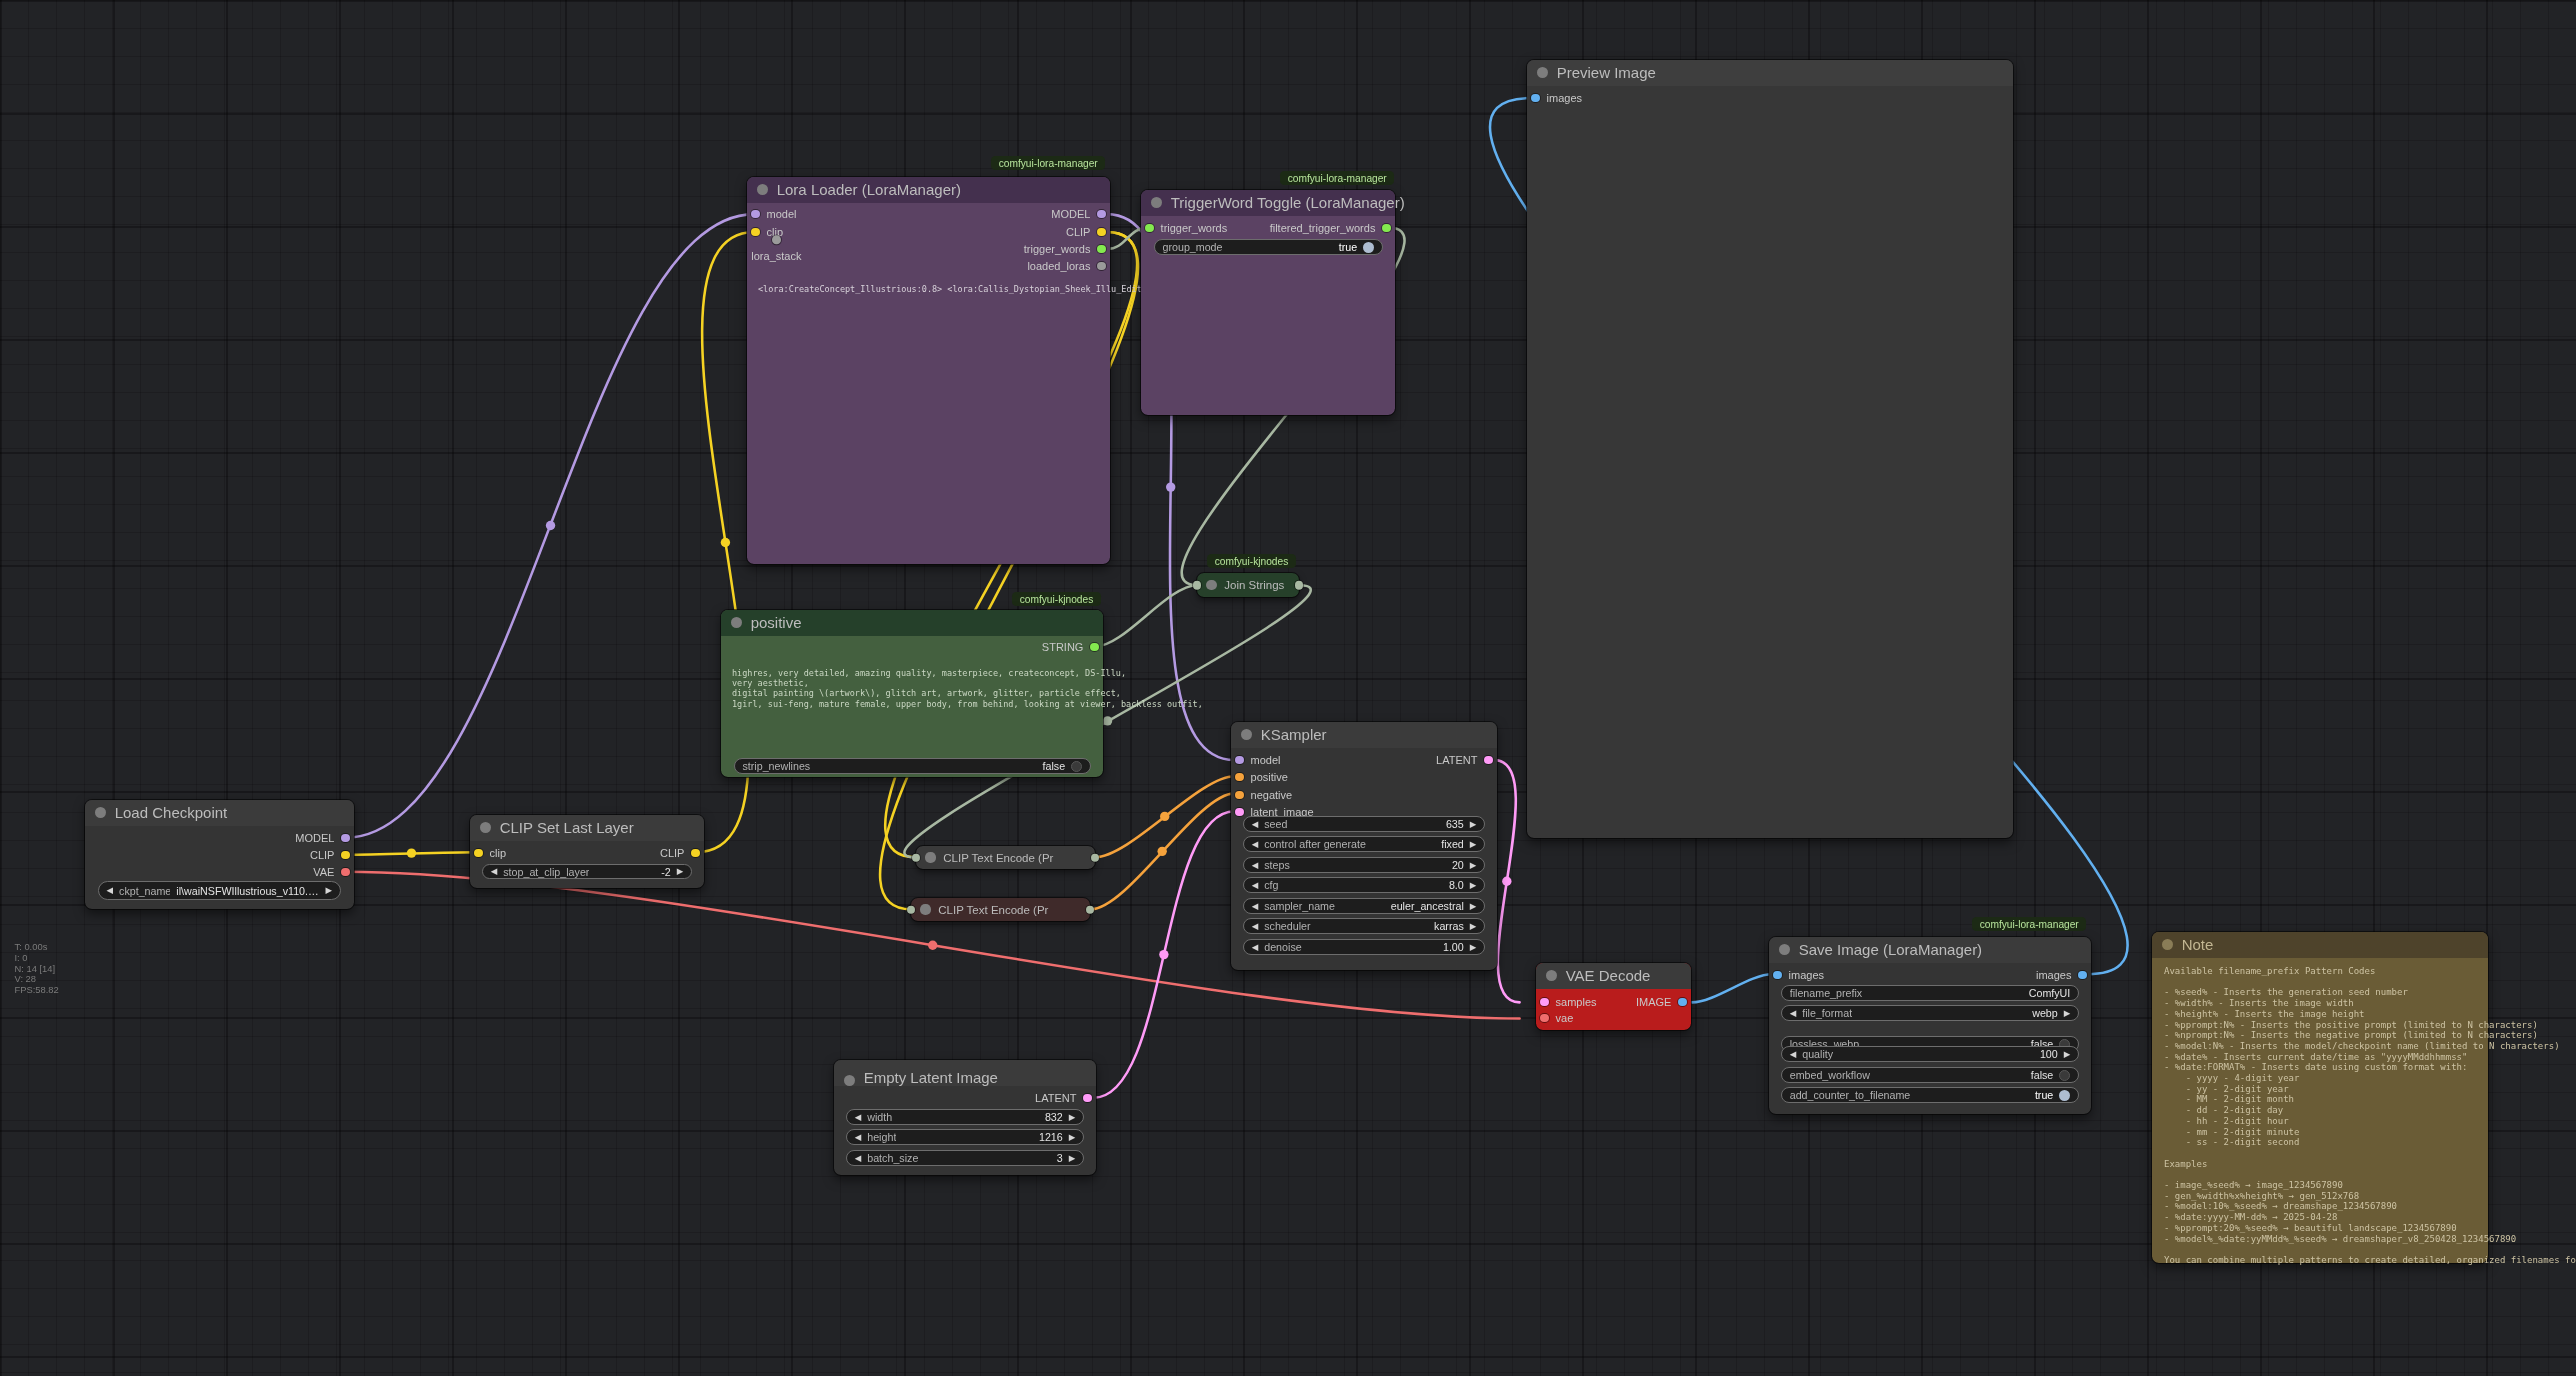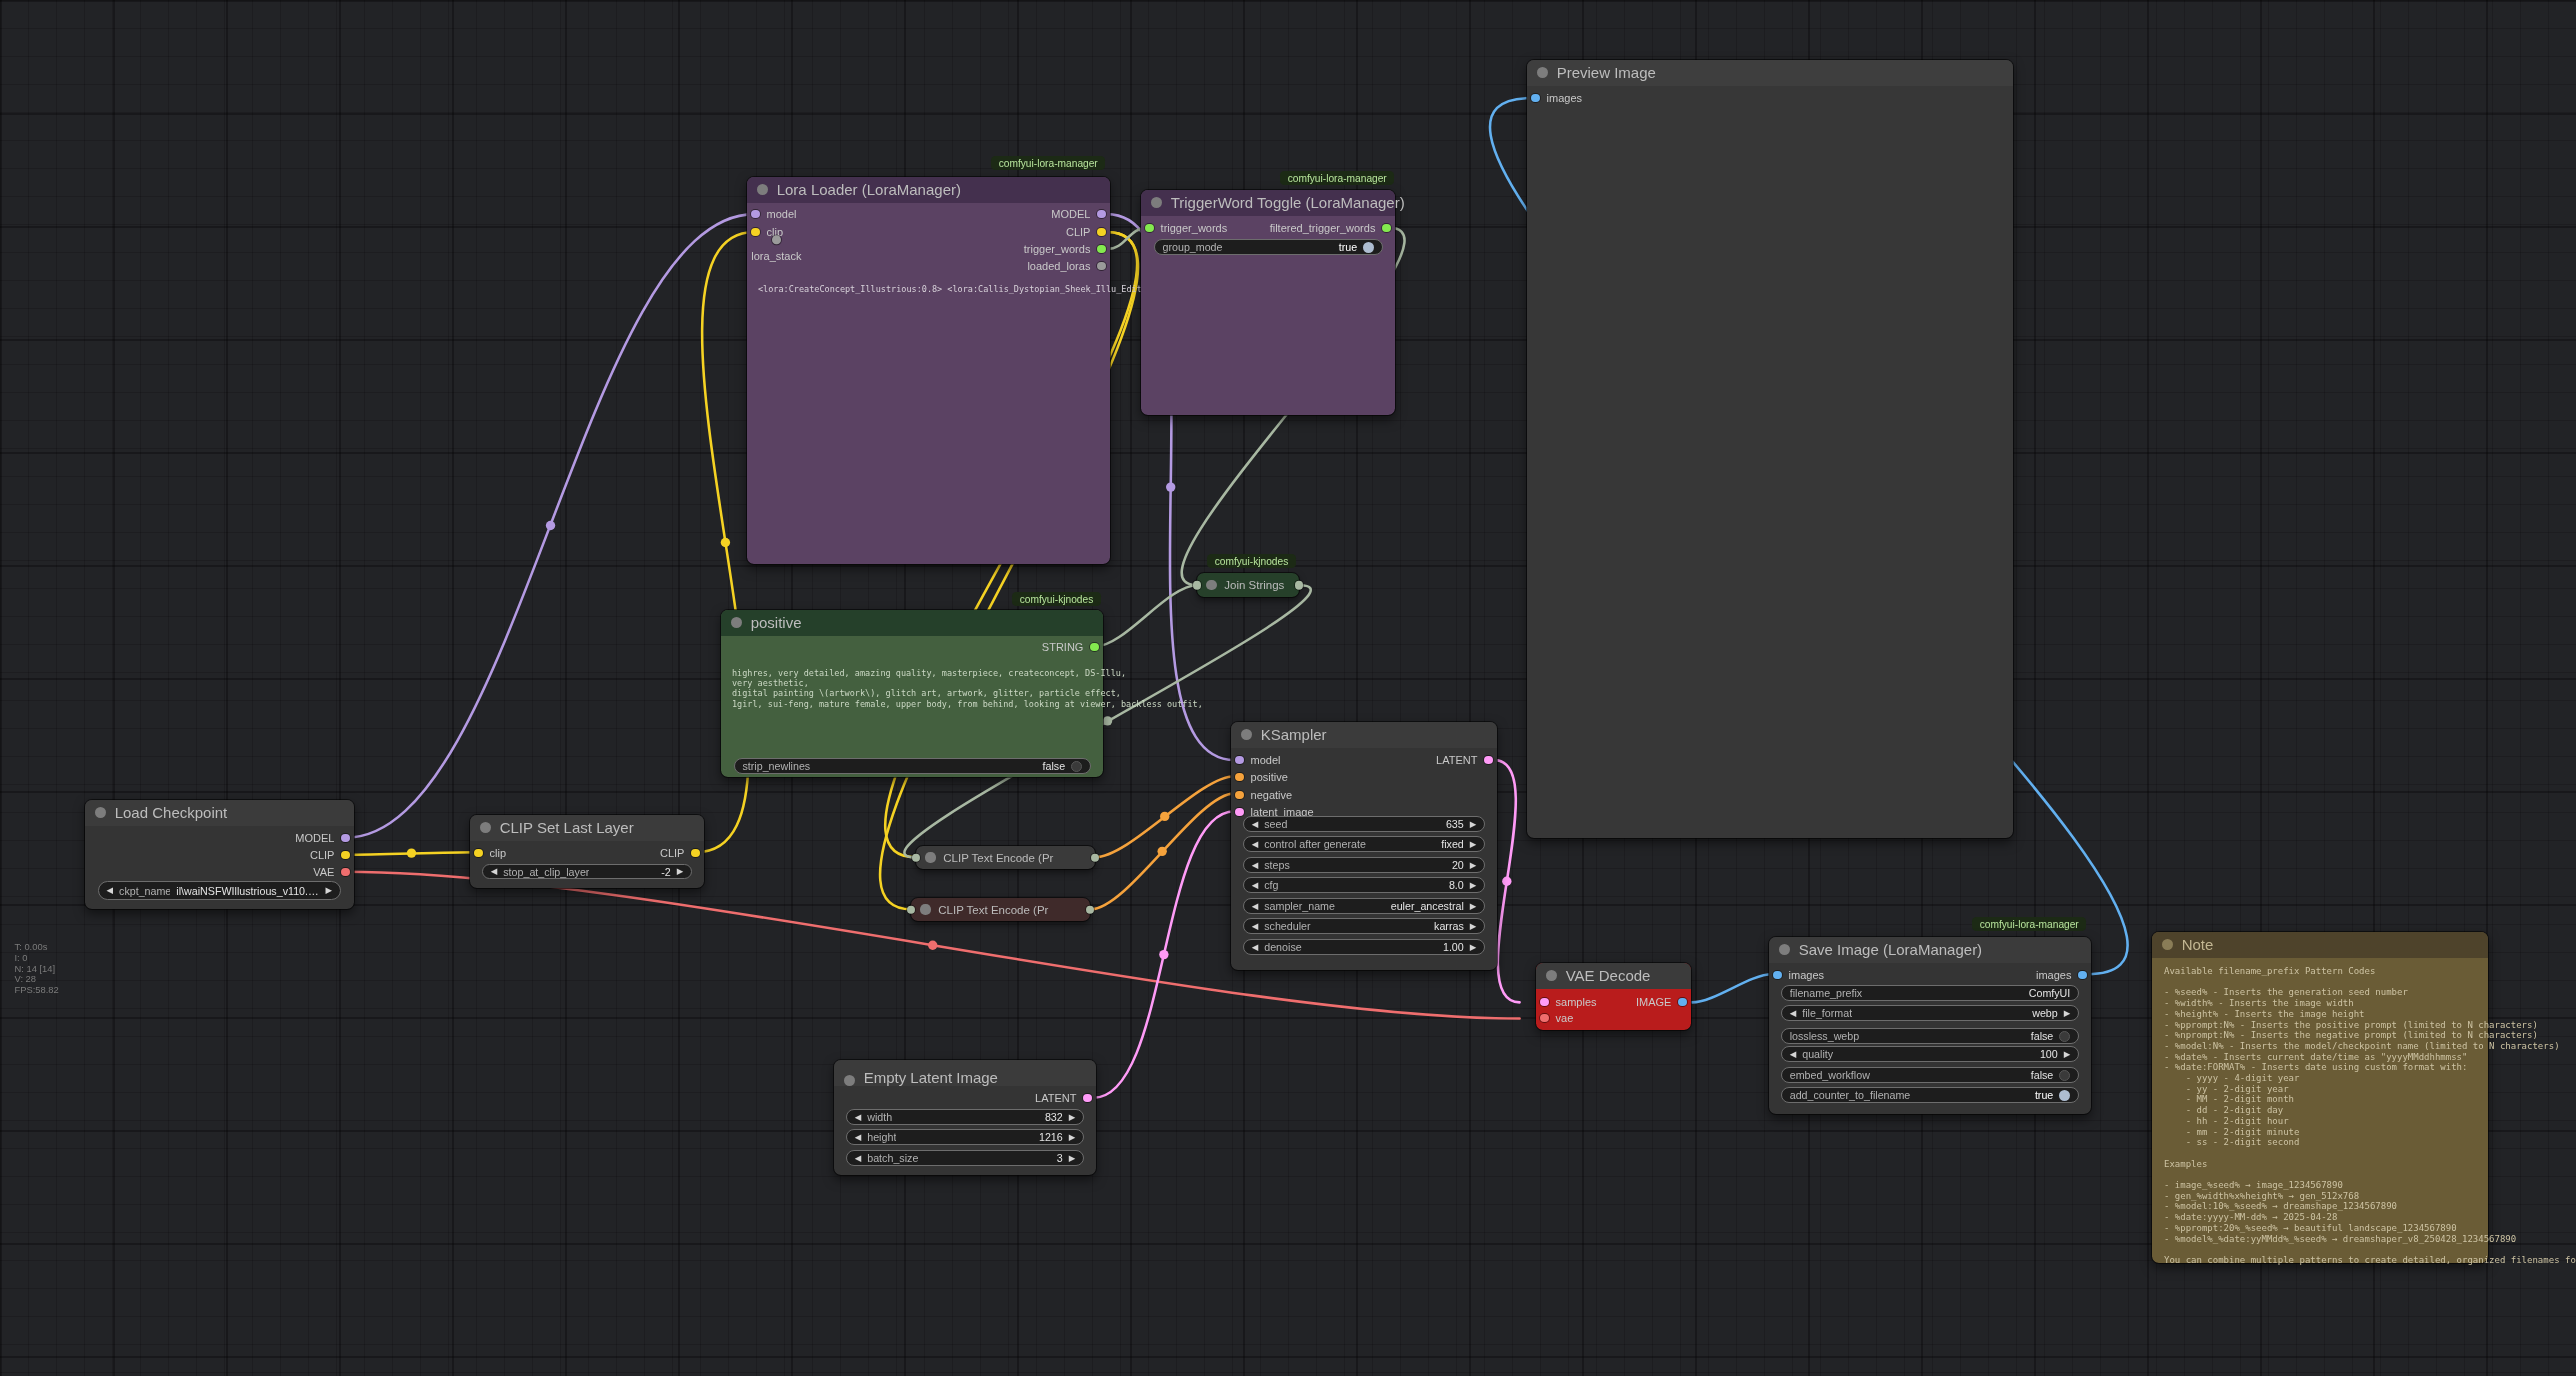--- a/index.html
+++ b/index.html
@@ -360,21 +360,21 @@
   <div class="widget" style="left:12px;top:48px;width:298px;">
     <span class="wname">filename_prefix</span>
     <span class="wval">ComfyUI</span>
   </div>
   <div class="widget" style="left:12px;top:68px;width:298px;">
     <span class="arrow">◀</span>
     <span class="wname">file_format</span>
     <span class="wval">webp</span>
     <span class="arrow">▶</span>
   </div>
-  <div class="widget" style="left:12px;top:91px;width:298px;">
+  <div class="widget" style="left:12px;top:99px;width:298px;">
     <span class="wname">lossless_webp</span>
     <span class="wval">false</span>
     <span class="tcirc off"></span>
   </div>
   <div class="widget" style="left:12px;top:109px;width:298px;">
     <span class="arrow">◀</span>
     <span class="wname">quality</span>
     <span class="wval">100</span>
     <span class="arrow">▶</span>
   </div>

